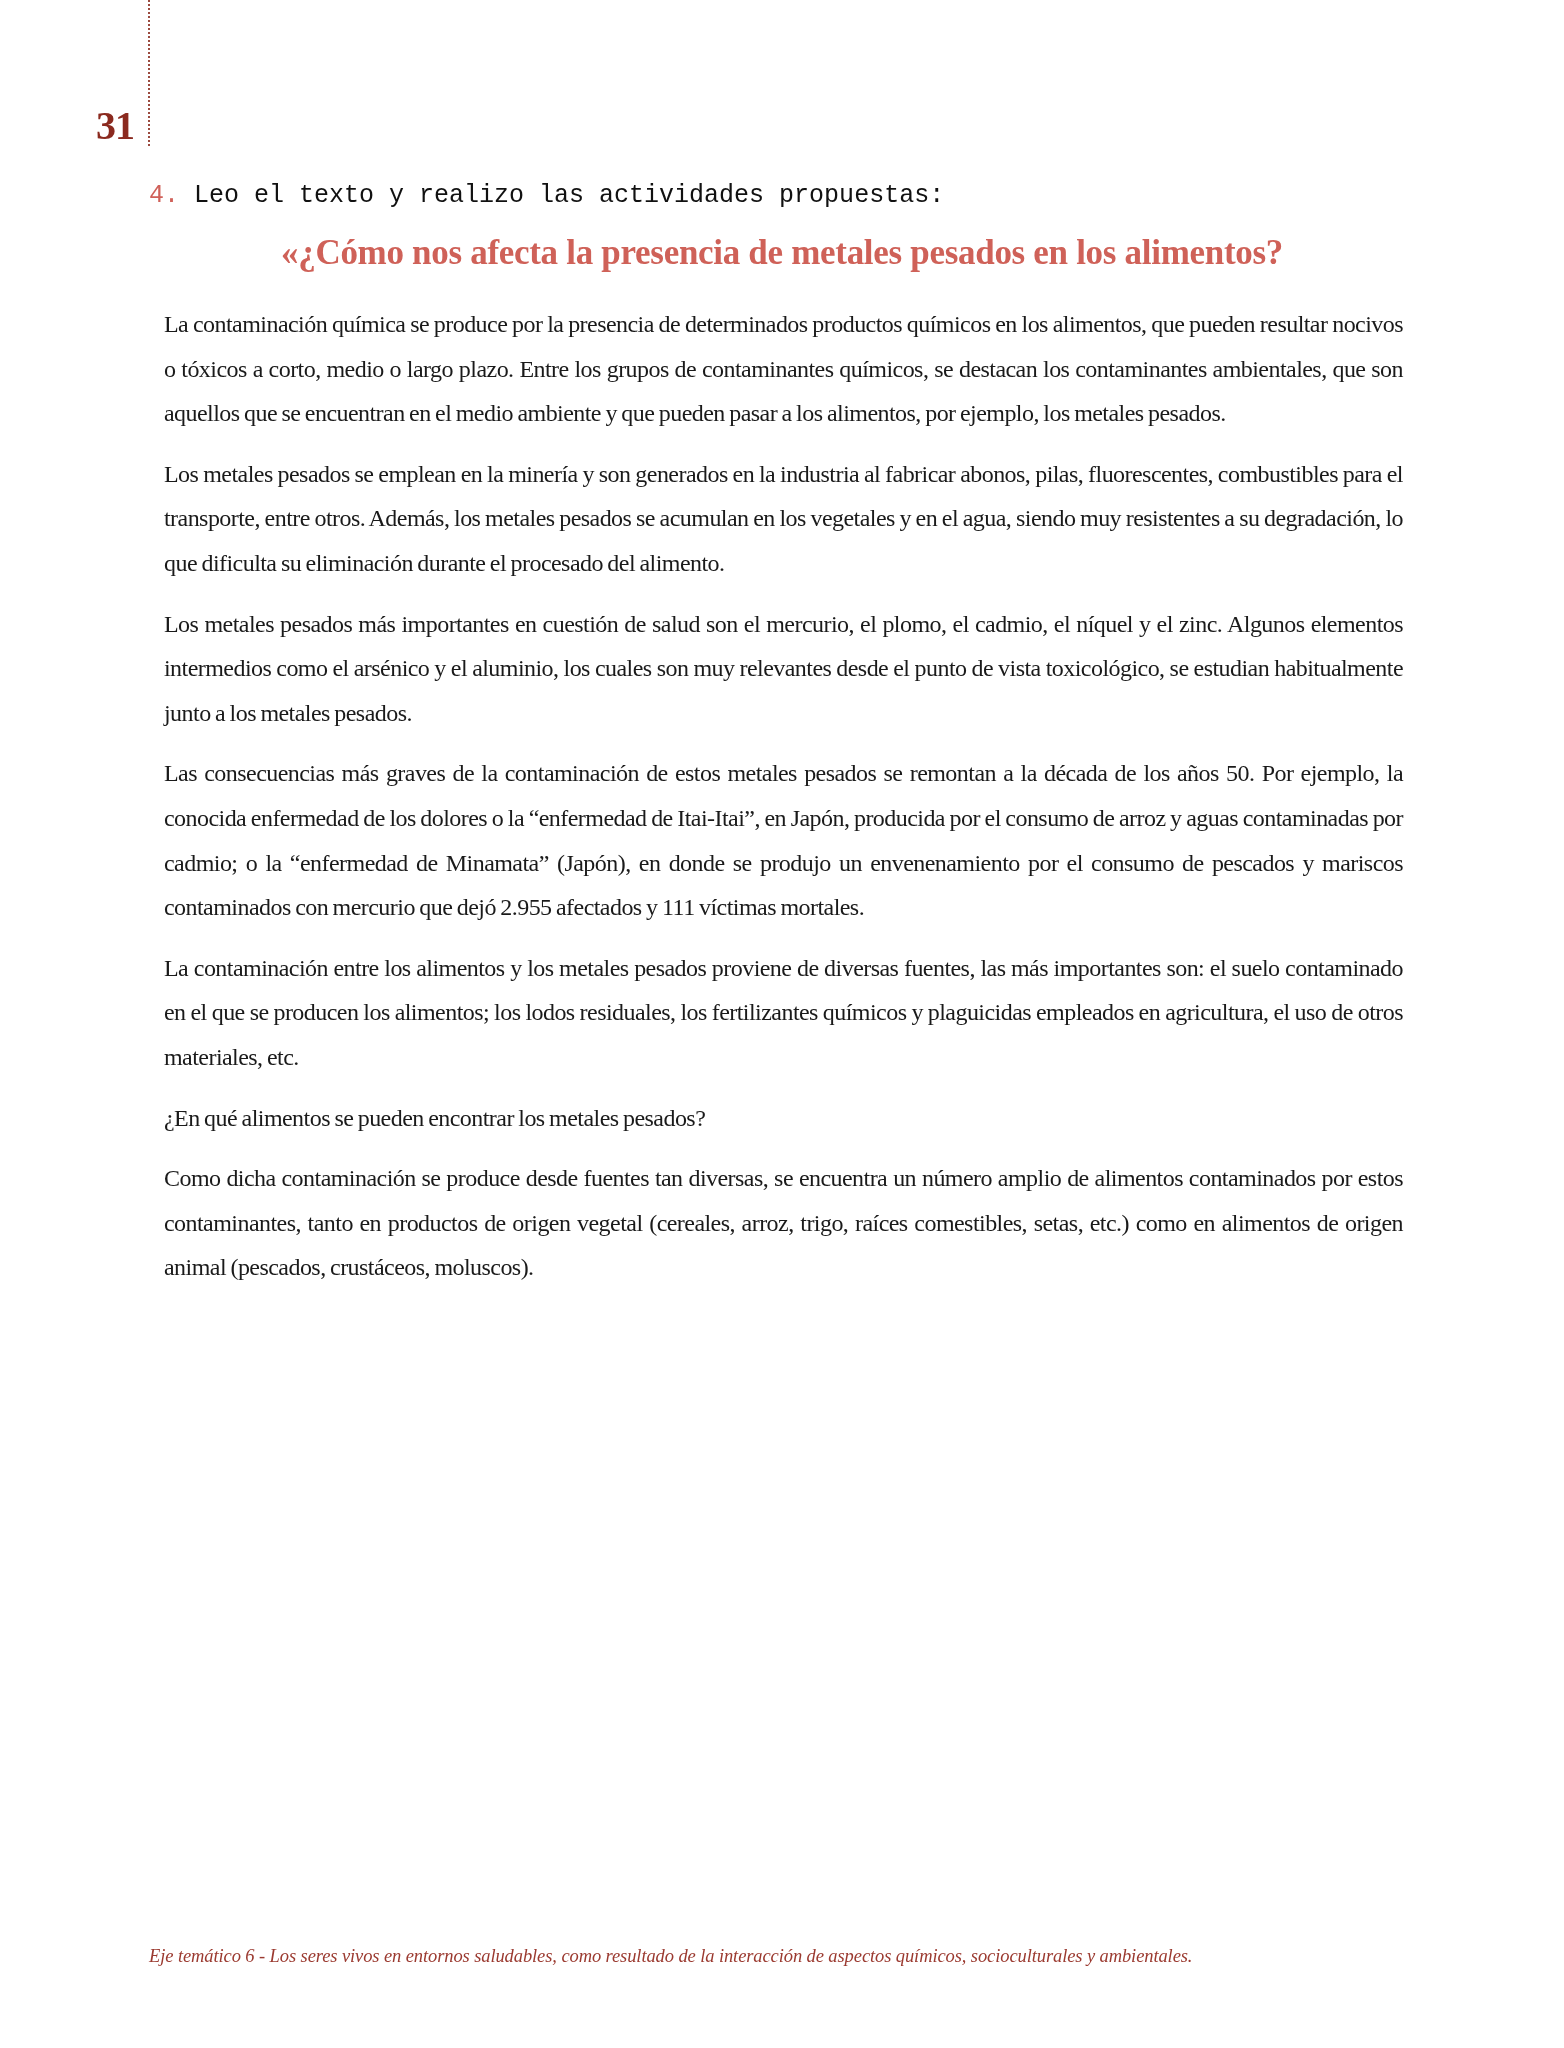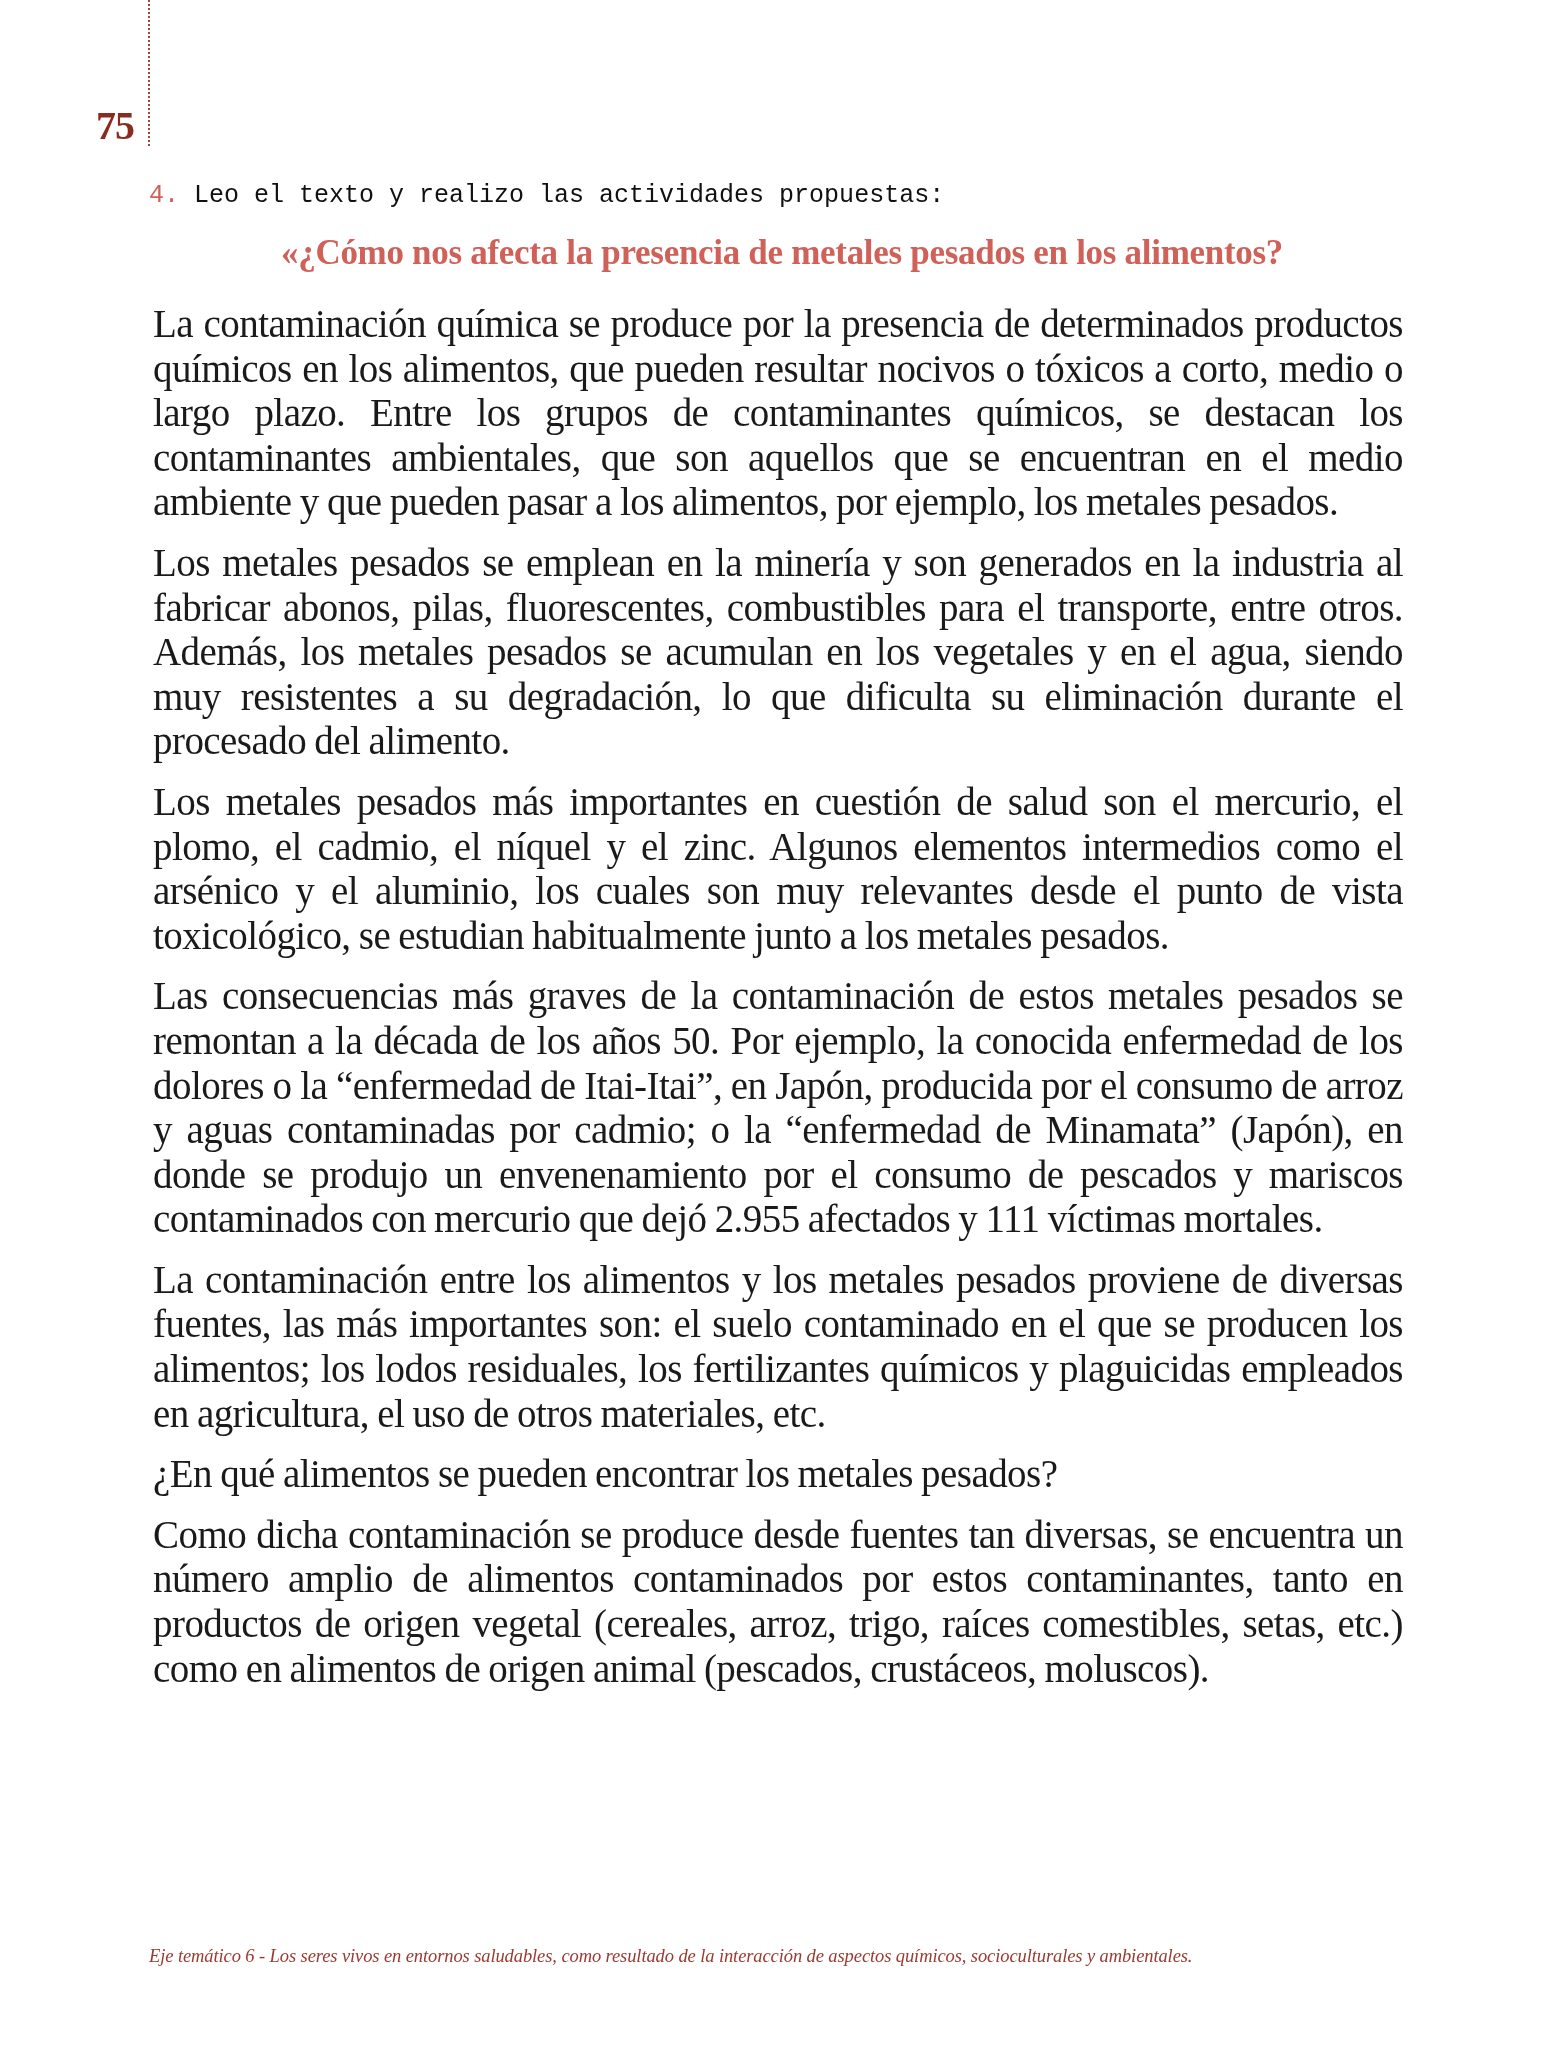--- a/index.html
+++ b/index.html
@@ -59,22 +59,22 @@
       color: #cf6158;
       letter-spacing: -0.3px;
     }
     .content {
       position: absolute;
       left: 149px;
       top: 302px;
       width: 1254px;
     }
     .para {
-      margin: 0 0 16px 4px;
-      font-size: 39px;
+      margin: 0 0 16px 15px;
+      font-size: 24px;
       line-height: 44.6px;
       text-align: justify;
       letter-spacing: -0.55px;
       word-spacing: -1px;
       hyphens: manual;
     }
     .footer {
       position: absolute;
       left: 149px;
       top: 1944px;
@@ -84,21 +84,21 @@
       font-size: 18.5px;
       line-height: 24px;
       color: #9b3a30;
       letter-spacing: -0.1px;
     }
   </style>
 </head>
 <body>
 
 <div class="margin-rule"></div>
-<div class="page-number">75</div>
+<div class="page-number">31</div>
 
 <div class="instruction">
   <span class="num">4.</span><span> Leo el texto y realizo las actividades propuestas:</span>
 </div>
 
 <h1 class="title" style="margin:0;">«¿Cómo nos afecta la presencia de metales pesados en los alimentos?</h1>
 
 <div class="content">
   <p class="para">La contaminación química se produce por la presencia de determinados productos químicos en los alimentos, que pueden resultar nocivos o tóxicos a corto, medio o lar­go plazo. Entre los grupos de contaminantes químicos, se destacan los contaminantes ambientales, que son aquellos que se encuentran en el medio ambiente y que pueden pasar a los alimentos, por ejemplo, los metales pesados.</p>
   <p class="para">Los metales pesados se emplean en la minería y son generados en la industria al fabri­car abonos, pilas, fluorescentes, combustibles para el transporte, entre otros. Además, los metales pesados se acumulan en los vegetales y en el agua, siendo muy resistentes a su degradación, lo que dificulta su eliminación durante el procesado del alimento.</p>

